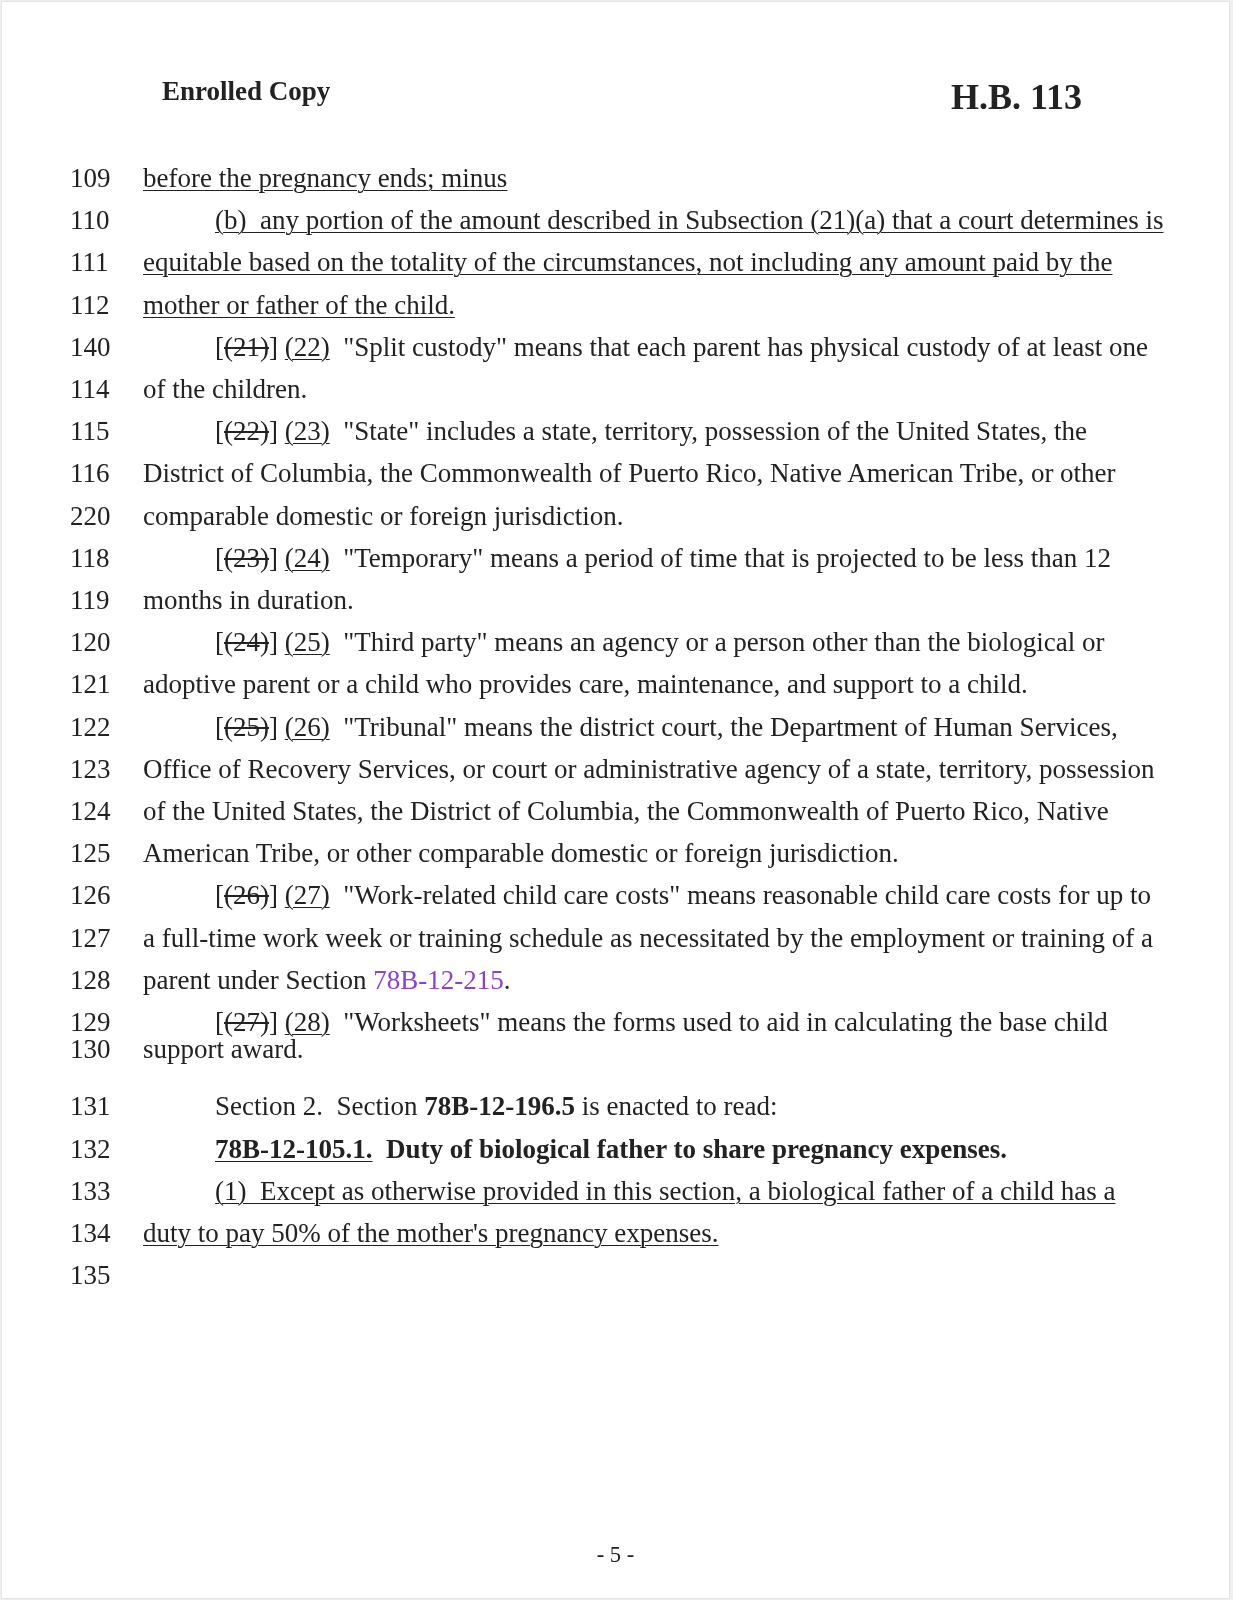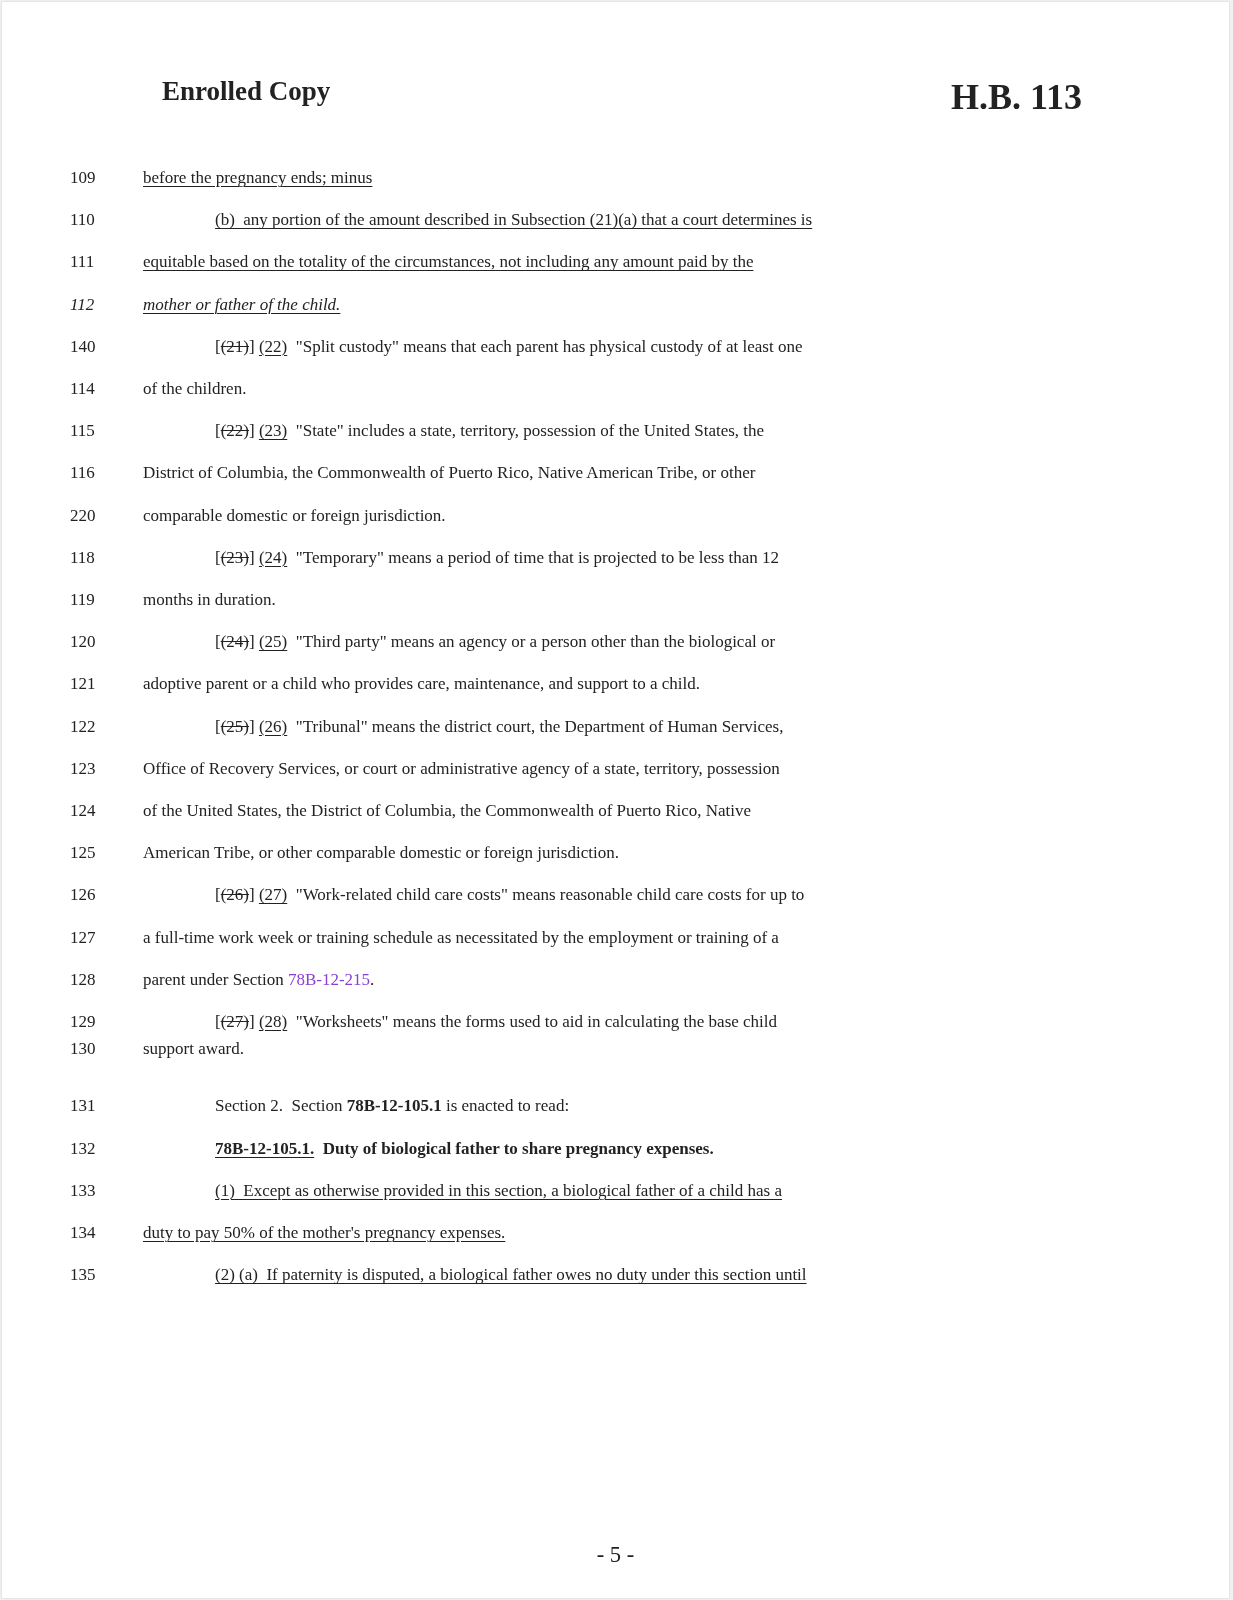--- a/index.html
+++ b/index.html
@@ -6,21 +6,21 @@
   body {
     width:1233px; height:1600px; background:#f1f1f1; overflow:hidden;
     font-family:"Liberation Serif", serif; color:#222;
   }
   .page {
     position:absolute; left:2px; top:2px; width:1227px; height:1596px;
     background:#ffffff; box-shadow:0 0 2px rgba(0,0,0,0.15);
   }
   .hdr-left { position:absolute; left:160px; top:74px; font-size:27px; font-weight:bold; }
   .hdr-right { position:absolute; right:147px; top:74px; font-size:36px; font-weight:bold; }
-  .line { position:absolute; left:0; width:1007px; height:42px; font-size:17px; line-height:42px; white-space:nowrap; }
+  .line { position:absolute; left:0; width:1007px; height:42px; font-size:27px; line-height:42px; white-space:nowrap; }
   .ln { position:absolute; left:68px; width:40px; text-align:left; color:#222; }
   .txt { position:absolute; left:141px; }
   .txt.ind { left:213px; }
   .u { text-decoration:underline; text-underline-offset:3px; text-decoration-thickness:1px; }
   .s { text-decoration:line-through; }
   .b { font-weight:bold; }
   .link { color:#8a3fd6; }
   .footer { position:absolute; left:0; width:1227px; top:1540px; text-align:center; font-size:22.5px; }
 </style>
 </head>
@@ -35,21 +35,21 @@
         <span class="txt"><span class="u" style="white-space: pre;">before the pregnancy ends; minus</span></span>
       </div>
       <div class="line" style="top: 197.2px;">
         <span class="ln">110</span>
         <span class="txt ind"><span class="u" style="white-space: pre;">(b)  any portion of the amount described in Subsection (21)(a) that a court determines is</span></span>
       </div>
       <div class="line" style="top: 239.4px;">
         <span class="ln">111</span>
         <span class="txt"><span class="u" style="white-space: pre;">equitable based on the totality of the circumstances, not including any amount paid by the</span></span>
       </div>
-      <div class="line" style="top: 281.6px; font-style: italic;">
+      <div class="line" style="top: 281.6px;">
         <span class="ln">112</span>
         <span class="txt"><span class="u" style="white-space: pre;">mother or father of the child.</span></span>
       </div>
       <div class="line" style="top: 323.8px;">
         <span class="ln">140</span>
         <span class="txt ind"><span class="" style="white-space: pre;">[</span><span class="s" style="white-space: pre;">(21)</span><span class="" style="white-space: pre;">] </span><span class="u" style="white-space: pre;">(22)</span><span class="" style="white-space: pre;">  "Split custody" means that each parent has physical custody of at least one</span></span>
       </div>
       <div class="line" style="top: 366px;">
         <span class="ln">114</span>
         <span class="txt"><span class="" style="white-space: pre;">of the children.</span></span>
@@ -113,33 +113,32 @@
       <div class="line" style="top: 999px;">
         <span class="ln">129</span>
         <span class="txt ind"><span class="" style="white-space: pre;">[</span><span class="s" style="white-space: pre;">(27)</span><span class="" style="white-space: pre;">] </span><span class="u" style="white-space: pre;">(28)</span><span class="" style="white-space: pre;">  "Worksheets" means the forms used to aid in calculating the base child</span></span>
       </div>
       <div class="line" style="top: 990px; margin-top: 36px;">
         <span class="ln">130</span>
         <span class="txt"><span class="" style="white-space: pre;">support award.</span></span>
       </div>
       <div class="line" style="top: 1083.4px;">
         <span class="ln">131</span>
-        <span class="txt ind"><span class="" style="white-space: pre;">Section 2.  Section </span><span class="b" style="white-space: pre;">78B-12-105.1</span><span class="" style="white-space: pre;"> is enacted to read:</span></span>
+        <span class="txt ind"><span class="" style="white-space: pre;">Section 2.  Section </span><span class="b" style="white-space: pre;">78B-12-196.5</span><span class="" style="white-space: pre;"> is enacted to read:</span></span>
       </div>
       <div class="line" style="top: 1125.6px;">
         <span class="ln">132</span>
         <span class="txt ind"><span class="u b" style="white-space: pre;">78B-12-105.1.</span><span class="b" style="white-space: pre;">  Duty of biological father to share pregnancy expenses.</span></span>
       </div>
       <div class="line" style="top: 1167.8px;">
         <span class="ln">133</span>
         <span class="txt ind"><span class="u" style="white-space: pre;">(1)  Except as otherwise provided in this section, a biological father of a child has a</span></span>
       </div>
       <div class="line" style="top: 1210px;">
         <span class="ln">134</span>
         <span class="txt"><span class="u" style="white-space: pre;">duty to pay 50% of the mother's pregnancy expenses.</span></span>
       </div>
       <div class="line" style="top: 1252.2px;">
         <span class="ln">135</span>
-        <span class="txt ind"><span class="u" style="white-space: pre;">(2) (a)  If paternity is disputed, a biological father owes no duty under this section until</span></span>
       </div>
     </div>
   <div class="footer">- 5 -</div>
 </div>
 
 </body></html>

